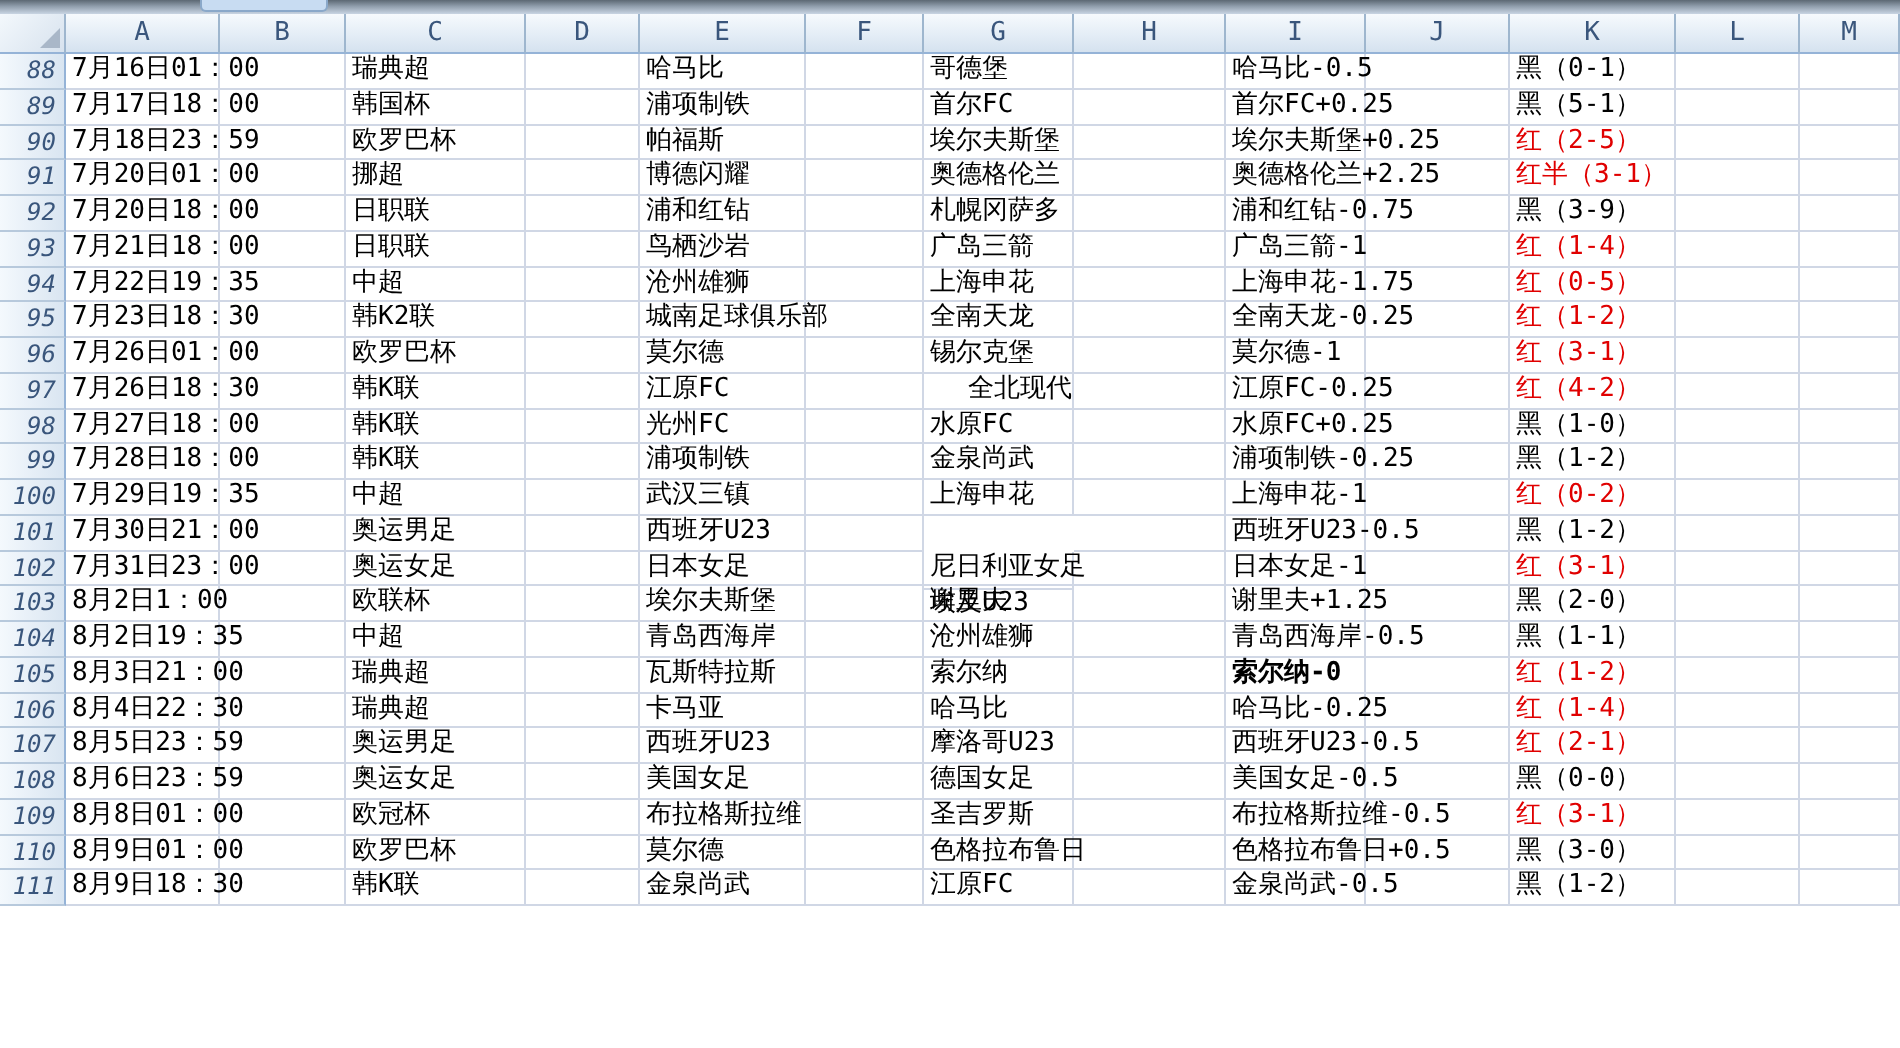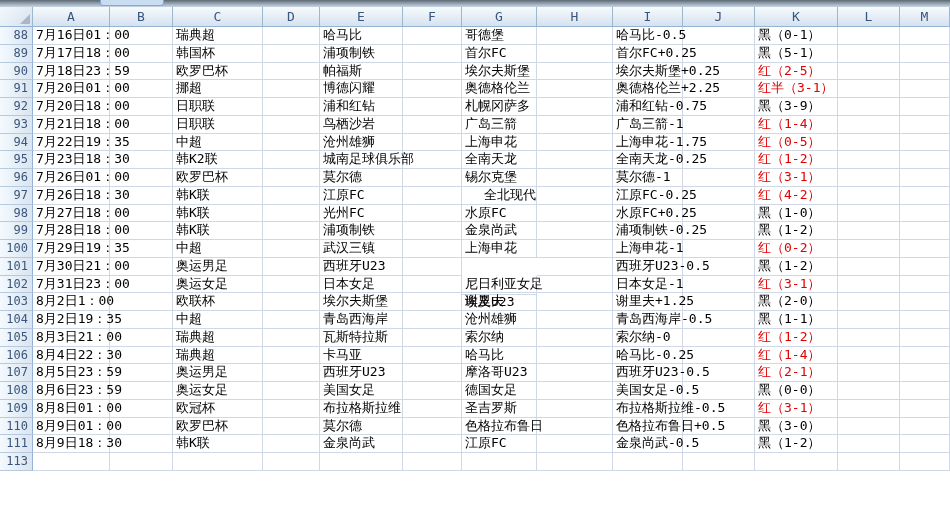--- a/index.html
+++ b/index.html
@@ -36,21 +36,21 @@
     color:#3a567c;font-size:13px;line-height:19px;text-align:center;
   }
   
   .grid-body{background:#ffffff;}
   .row{display:flex;height:17.75px;}
   .rownum{
     width:33px;box-sizing:border-box;
     background:linear-gradient(to right,#f4f9fd 0%,#e4edf6 60%,#d9e5f1 100%);
     border-right:1px solid #95b3d7;border-bottom:1px solid #b7c9dc;
     color:#3a567c;font-size:12px;line-height:17px;
-    text-align:right;padding-right:4px;
+    text-align:right;padding-right:4px;font-style:italic;
   }
   .cell{
     box-sizing:border-box;position:relative;
     border-right:1px solid #d0d7e5;border-bottom:1px solid #d0d7e5;
     font-size:13px;line-height:16.5px;padding-left:3px;
     white-space:nowrap;overflow:visible;color:#000000;
   }
 </style>
 </head>
 <body>
@@ -353,21 +353,21 @@
       <div class="row">
         <div class="rownum">105</div>
         <div class="cell" style="width: 77px;">8月3日21：00</div>
         <div class="cell" style="width: 63px;"></div>
         <div class="cell" style="width: 90px;">瑞典超</div>
         <div class="cell" style="width: 57px;"></div>
         <div class="cell" style="width: 83px;">瓦斯特拉斯</div>
         <div class="cell" style="width: 59px;"></div>
         <div class="cell" style="width: 75px;">索尔纳</div>
         <div class="cell" style="width: 76px;"></div>
-        <div class="cell" style="width: 70px;">索尔纳-0</div>
+        <div class="cell" style="width: 70px; font-weight: bold;">索尔纳-0</div>
         <div class="cell" style="width: 72px;"></div>
         <div class="cell" style="width: 83px; color: rgb(224, 0, 0);">红（1-2）</div>
         <div class="cell" style="width: 62px;"></div>
         <div class="cell" style="width: 50px;"></div>
       </div>
       <div class="row">
         <div class="rownum">106</div>
         <div class="cell" style="width: 77px;">8月4日22：30</div>
         <div class="cell" style="width: 63px;"></div>
         <div class="cell" style="width: 90px;">瑞典超</div>
@@ -452,33 +452,17 @@
         <div class="cell" style="width: 63px;"></div>
         <div class="cell" style="width: 90px;">韩K联</div>
         <div class="cell" style="width: 57px;"></div>
         <div class="cell" style="width: 83px;">金泉尚武</div>
         <div class="cell" style="width: 59px;"></div>
         <div class="cell" style="width: 75px;">江原FC</div>
         <div class="cell" style="width: 76px;"></div>
         <div class="cell" style="width: 70px;">金泉尚武-0.5</div>
         <div class="cell" style="width: 72px;"></div>
         <div class="cell" style="width: 83px;">黑（1-2）</div>
-        <div class="cell" style="width: 62px;"></div>
-        <div class="cell" style="width: 50px;"></div>
-      </div>
-      <div class="row">
-        <div class="rownum">113</div>
-        <div class="cell" style="width: 77px;"></div>
-        <div class="cell" style="width: 63px;"></div>
-        <div class="cell" style="width: 90px;"></div>
-        <div class="cell" style="width: 57px;"></div>
-        <div class="cell" style="width: 83px;"></div>
-        <div class="cell" style="width: 59px;"></div>
-        <div class="cell" style="width: 75px;"></div>
-        <div class="cell" style="width: 76px;"></div>
-        <div class="cell" style="width: 70px;"></div>
-        <div class="cell" style="width: 72px;"></div>
-        <div class="cell" style="width: 83px;"></div>
         <div class="cell" style="width: 62px;"></div>
         <div class="cell" style="width: 50px;"></div>
       </div>
     </div>
 </div>
 
 </body></html>

